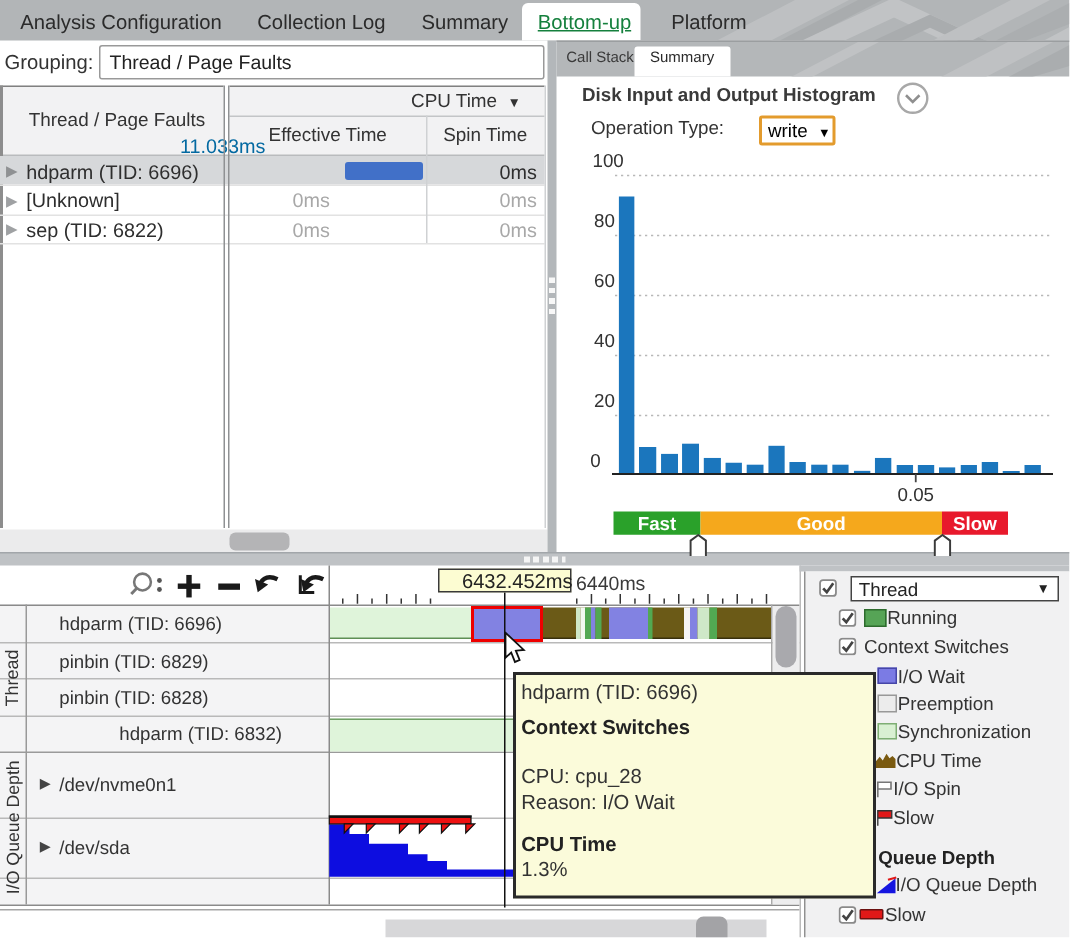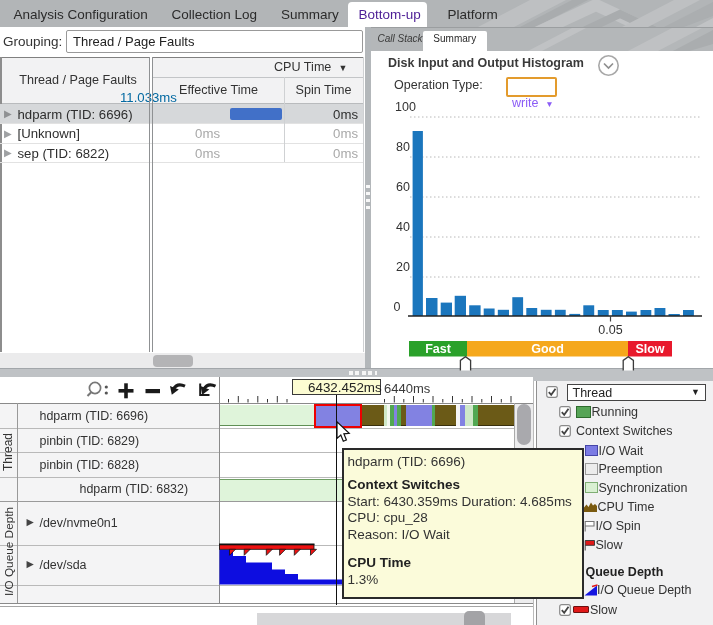--- a/index.html
+++ b/index.html
@@ -21,21 +21,21 @@
       <path d="M560,42 L620,14 L680,42" stroke="#a9acae" stroke-width="8" fill="none"></path>
       <polygon points="622,27 674,0 700,0 648,27" fill="#bec0c2"></polygon>
       <polygon points="664,27 713,2 713,16 684,27" fill="#abaeb0"></polygon>
       <polygon points="696,27 713,18 713,27" fill="#c1c3c5"></polygon>
     </svg>
   </div>
   <div class="txt" style="left:13.5px;top:6.5px;font-size:13.5px;color:#2b2b2b;">Analysis Configuration</div>
   <div class="txt" style="left:171.5px;top:6.5px;font-size:13.5px;color:#2b2b2b;">Collection Log</div>
   <div class="txt" style="left:281px;top:6.5px;font-size:13.5px;color:#2b2b2b;">Summary</div>
   <div class="abs" style="left:348px;top:2px;width:79px;height:25px;background:#fff;border-radius:4px 4px 0 0;"></div>
-  <div class="txt" style="left:358.5px;top:6.5px;font-size:13.5px;color:#4c1d95;">Bottom-up</div>
+  <div class="txt" style="left:358.5px;top:6.5px;font-size:13.5px;color:#15803d;text-decoration:underline;">Bottom-up</div>
   <div class="txt" style="left:447.5px;top:6.5px;font-size:13.5px;color:#2b2b2b;">Platform</div>
 
   <div class="txt" style="left:3px;top:34px;font-size:13.5px;">Grouping:</div>
   <div class="abs" style="left:66px;top:30px;width:297px;height:23px;border:1px solid #999;border-radius:2px;background:#fff;"></div>
   <div class="txt" style="left:73px;top:34px;font-size:13px;color:#222;">Thread / Page Faults</div>
 
   <div class="abs" style="left:0;top:57px;width:148.5px;height:46.5px;background:#f2f2f3;border-top:1px solid #808080;"></div>
   <div class="abs" style="left:153px;top:57px;width:210px;height:46.5px;background:#f2f2f3;border-top:1px solid #808080;"></div>
   <div class="txt" style="left:8px;top:73px;width:140px;text-align:center;font-size:12.6px;">Thread / Page Faults</div>
   <div class="txt" style="left:274px;top:60px;font-size:12.6px;">CPU Time&nbsp; <span style="font-size:9px;">▼</span></div>
@@ -79,32 +79,32 @@
   <div class="abs" style="left:365px;top:27px;width:6px;height:341px;background:#b3b7ba;"></div>
   <div class="abs" style="left:366.3px;top:185px;width:3.5px;height:27px;background:repeating-linear-gradient(#f8f8f8 0 3.5px, #b3b7ba 3.5px 7px);"></div>
 
   <div class="abs" style="left:371px;top:27px;width:342px;height:23.5px;background:#b4b7b9;border-top:1.2px solid #9b9ea0;overflow:hidden;">
     <svg width="342" height="24" style="position:absolute;left:0;top:0;">
       <polygon points="155,24 201,0 215,0 169,24" fill="#c0c2c4"></polygon>
       <polygon points="255,24 301,0 331,0 285,24" fill="#bfc1c3"></polygon>
       <polygon points="300,24 342,2 342,16 315,24" fill="#aaadaf"></polygon>
     </svg>
   </div>
-  <div class="txt" style="left:377px;top:32.5px;width:46px;text-align:center;font-size:10px;color:#3a3a3a;font-style:italic;">Call Stack</div>
+  <div class="txt" style="left:377px;top:32.5px;width:46px;text-align:center;font-size:10px;color:#3a3a3a;">Call Stack</div>
   <div class="abs" style="left:423px;top:30.5px;width:63.5px;height:20px;background:#fff;border-radius:2px 2px 0 0;"></div>
   <div class="txt" style="left:423px;top:33px;width:63.5px;text-align:center;font-size:10px;color:#2a2a2a;">Summary</div>
 
   <div class="txt" style="left:388px;top:56px;font-size:12.5px;font-weight:bold;color:#3a3a3a;">Disk Input and Output Histogram</div>
   <svg class="abs" style="left:597px;top:53.5px;" width="23" height="23">
     <circle cx="11.5" cy="11.5" r="9.7" fill="#fff" stroke="#a8a8a8" stroke-width="1.6"></circle>
     <polyline points="7,9.5 11.5,14 16,9.5" fill="none" stroke="#8f8f8f" stroke-width="1.7"></polyline>
   </svg>
   <div class="txt" style="left:394px;top:78px;font-size:12.5px;">Operation Type:</div>
   <div class="abs" style="left:505.5px;top:77px;width:51.5px;height:19.8px;border:2px solid #e39b2d;border-radius:2px;background:#fff;"></div>
-  <div class="txt" style="left:512px;top:79.5px;font-size:12.5px;color:#8b5cf6;margin-top:16px;">write&nbsp;&nbsp;<span style="font-size:8.5px;">▼</span></div>
+  <div class="txt" style="left:512px;top:79.5px;font-size:12.5px;color:#000000;">write&nbsp;&nbsp;<span style="font-size:8.5px;">▼</span></div>
 
   <svg class="abs" style="left:371px;top:98px;" width="342" height="275">
     <g stroke="#b8b8b8" stroke-width="1" stroke-dasharray="1.5,2.5">
       <line x1="39" y1="19" x2="331" y2="19"></line>
       <line x1="39" y1="59" x2="331" y2="59"></line>
       <line x1="39" y1="99" x2="331" y2="99"></line>
       <line x1="39" y1="139" x2="331" y2="139"></line>
       <line x1="39" y1="179" x2="331" y2="179"></line>
     </g>
     <g font-family="Liberation Sans, sans-serif" font-size="12.5" fill="#333">
@@ -336,21 +336,20 @@
   <svg class="abs" style="left:559px;top:604px;" width="12" height="12">
     <rect x="0.7" y="0.7" width="10.6" height="10.6" rx="2" fill="#fff" stroke="#8a8a8a" stroke-width="1.2"></rect>
     <path d="M2.8,6.2 L5.2,8.8 L9.5,2.8" fill="none" stroke="#444" stroke-width="1.8"></path>
   </svg>
   <div class="abs" style="left:573px;top:606px;width:15.5px;height:6.5px;background:#e01818;border:1px solid #6b1010;border-radius:1px;"></div>
   <div class="txt" style="left:590px;top:602.5px;font-size:12.5px;">Slow</div>
 
   <div class="abs" style="left:342px;top:448px;width:241.5px;height:150.5px;background:#fbfbda;border:2px solid #2a2a2a;z-index:10;"></div>
   <div class="txt" style="left:347.5px;top:454px;font-size:13.5px;color:#333;z-index:10;">hdparm (TID: 6696)</div>
   <div class="txt" style="left:347.5px;top:477px;font-size:13.5px;font-weight:bold;color:#222;z-index:10;">Context Switches</div>
-  <div class="txt" style="left:347.5px;top:493.5px;font-size:13.5px;color:#333;z-index:10;">Start: 6430.359ms Duration: 4.685ms</div>
   <div class="txt" style="left:347.5px;top:510px;font-size:13.5px;color:#333;z-index:10;">CPU: cpu_28</div>
   <div class="txt" style="left:347.5px;top:526.5px;font-size:13.5px;color:#333;z-index:10;">Reason: I/O Wait</div>
   <div class="txt" style="left:347.5px;top:555px;font-size:13.5px;font-weight:bold;color:#222;z-index:10;">CPU Time</div>
   <div class="txt" style="left:347.5px;top:572px;font-size:13.5px;color:#333;z-index:10;">1.3%</div>
 
   <svg class="abs" style="left:335.5px;top:420.5px;z-index:12;" width="18" height="25">
     <polygon points="1,0.8 1,17.5 4.8,14 7.3,20.3 10.4,19 7.9,12.8 13.2,12.3" fill="#fff" stroke="#111" stroke-width="1.2"></polygon>
   </svg>
 
 </div>

